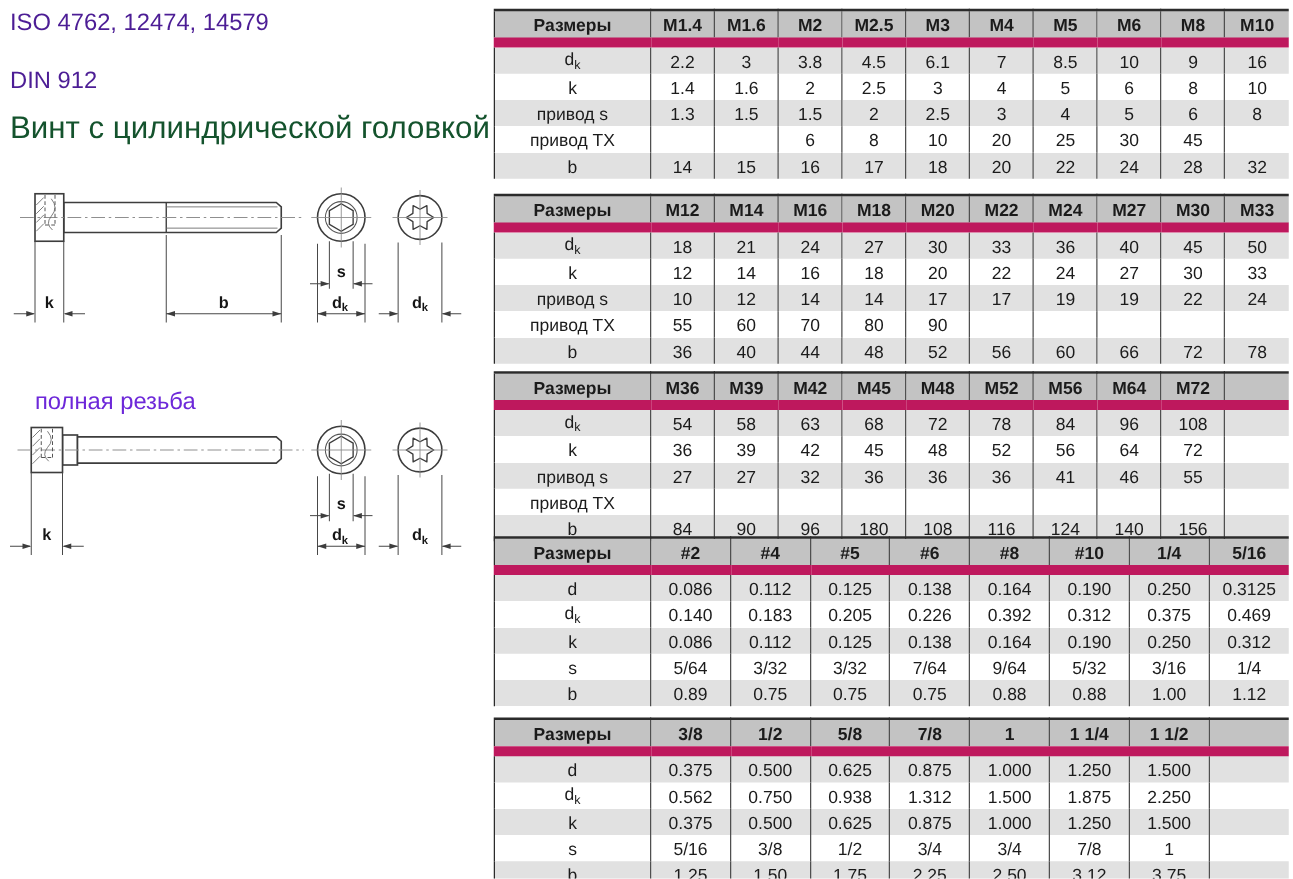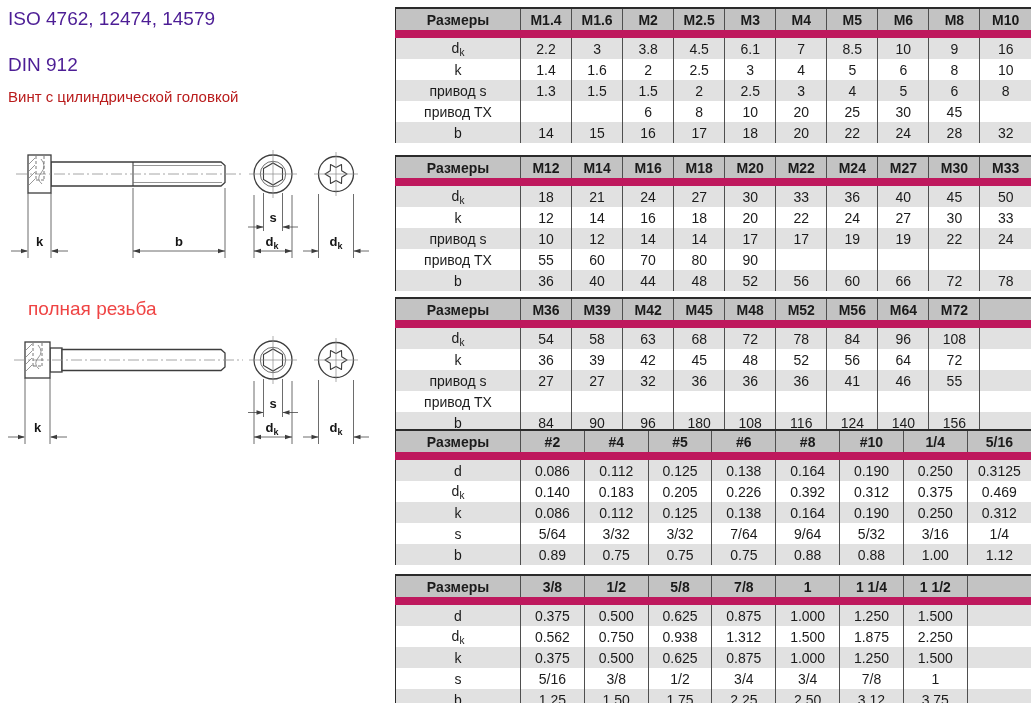--- a/index.html
+++ b/index.html
@@ -11,22 +11,22 @@
     --stroke:#3d3d3d;
   }
   html,body{margin:0;padding:0;background:#fff;}
   .page{position:relative;width:1034px;height:703px;background:#ffffff;overflow:hidden;
         font-family:"Liberation Sans",sans-serif;color:var(--text);}
   
   .left-panel{position:absolute;left:0;top:0;width:392px;height:703px;}
   .title-line{position:absolute;left:8px;font-weight:normal;font-size:19px;line-height:26px;color:#4c1d95;white-space:nowrap;}
   .title-1{top:6px;}
   .title-2{top:52px;}
-  .subtitle{position:absolute;left:8px;top:88px;font-size:15px;color:#b91c1c;white-space:nowrap;}
-  .full-thread-label{position:absolute;left:28px;top:298px;font-size:19px;color:#ef4444;white-space:nowrap;}
+  .subtitle{position:absolute;left:8px;top:88px;font-size:25px;color:#14532d;white-space:nowrap;}
+  .full-thread-label{position:absolute;left:28px;top:311px;font-size:19px;color:#6d28d9;white-space:nowrap;}
   .drawing-1{position:absolute;left:0;top:140px;}
   .drawing-2{position:absolute;left:0;top:332px;}
   
   .ol{fill:#fff;stroke:var(--stroke);stroke-width:1.3px;}
   .ol2{fill:none;stroke:var(--stroke);stroke-width:1.1px;}
   .thin{fill:none;stroke:#6a6a6a;stroke-width:0.7px;}
   .thin2{fill:none;stroke:#555;stroke-width:0.85px;}
   .cl{fill:none;stroke:#8f8f8f;stroke-width:0.8px;stroke-dasharray:11 3 2 3;}
   .cl2{fill:none;stroke:#8a8a8a;stroke-width:0.7px;}
   .dash{fill:none;stroke:#555;stroke-width:0.8px;stroke-dasharray:3 2;}

